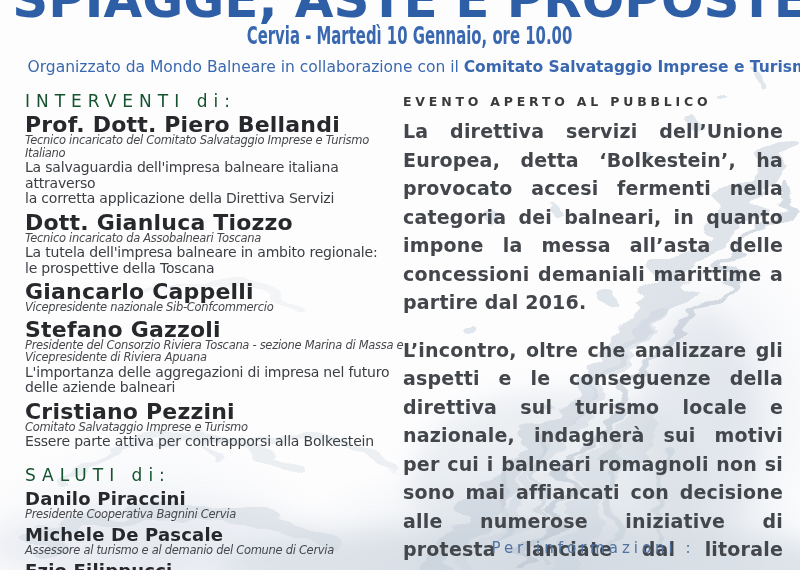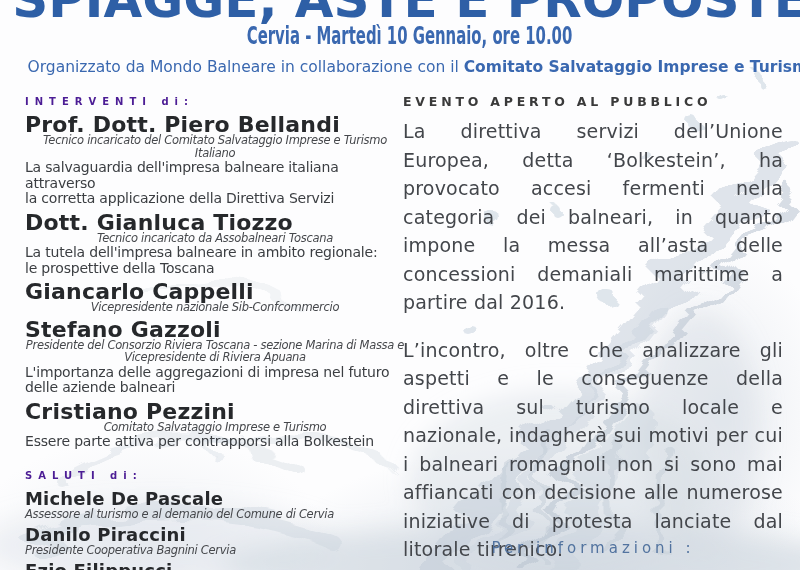--- a/index.html
+++ b/index.html
@@ -31,31 +31,31 @@
   .date-line .squeeze{display:inline-block;transform:scaleX(0.62);transform-origin:50% 50%;}
   .org-line{
     position:absolute;top:55px;left:0;width:100%;z-index:2;
     text-align:center;font-size:16.5px;line-height:24px;color:#3a68b0;white-space:nowrap;
   }
   .org-line .squeeze{display:inline-block;transform:scaleX(0.94);transform-origin:50% 50%;}
   .org-line .bold{font-weight:700;}
   
   .left-col{position:absolute;left:25px;top:94px;width:380px;z-index:2;}
   .section-heading{
-    font-size:10px;line-height:15px;font-weight:700;color:#4c1d95;
+    font-size:17px;line-height:15px;font-weight:400;color:#14532d;
     letter-spacing:6px;margin:0 0 6px 0;
   }
   .section-heading.saluti{margin-top:18px;}
   .speaker{margin:0 0 6px 0;}
   .speaker .name{
     font-size:22px;line-height:19px;font-weight:700;color:#26282b;letter-spacing:0.2px;margin:0;
   }
   .speaker .role{
     font-size:11.5px;line-height:12.5px;font-style:italic;color:#46484c;
-    letter-spacing:-0.3px;margin:0;white-space:pre-line;text-align:center;
+    letter-spacing:-0.3px;margin:0;white-space:pre-line;
   }
   .speaker .talk{
     font-size:14px;line-height:15.5px;color:#3b3e42;letter-spacing:-0.2px;
     margin:1px 0 0 0;white-space:pre-line;
   }
   .greeter{margin:0 0 4.5px 0;}
   .greeter .name{
     font-size:18px;line-height:19px;font-weight:700;color:#26282b;letter-spacing:0.2px;margin:0;
   }
   .greeter .role{
@@ -63,21 +63,21 @@
     letter-spacing:-0.3px;margin:0;
   }
   
   .right-col{position:absolute;left:403px;top:94px;width:380px;z-index:2;}
   .right-heading{
     font-size:12.5px;line-height:15px;font-weight:700;color:#3a3a3a;
     letter-spacing:3.8px;margin:0 0 8px 0;
   }
   .right-para{
     font-size:19px;line-height:28.5px;color:#43464b;letter-spacing:0.2px;
-    text-align:justify;margin:0 0 19px 0;
+    text-align:justify;margin:0 0 19px 0;font-weight:bold;
   }
   .info-line{
     position:absolute;left:403px;top:538px;width:380px;z-index:2;
     text-align:center;font-size:15px;line-height:20px;color:#52739f;
     letter-spacing:4px;white-space:nowrap;
   }
 </style>
 </head>
 <body>
 
@@ -168,27 +168,27 @@
 
     <div class="speaker">
       <p class="name">Cristiano Pezzini</p>
       <p class="role">Comitato Salvataggio Imprese e Turismo</p>
       <p class="talk">Essere parte attiva per contrapporsi alla Bolkestein</p>
     </div>
 
     <p class="section-heading saluti">SALUTI di:</p>
 
     <div class="greeter">
+      <p class="name">Danilo Piraccini</p>
+      <p class="role">Presidente Cooperativa Bagnini Cervia</p>
+    </div>
+
+    <div class="greeter">
       <p class="name">Michele De Pascale</p>
       <p class="role">Assessore al turismo e al demanio del Comune di Cervia</p>
-    </div>
-
-    <div class="greeter">
-      <p class="name">Danilo Piraccini</p>
-      <p class="role">Presidente Cooperativa Bagnini Cervia</p>
     </div>
 
     <div class="greeter">
       <p class="name">Ezio Filippucci</p>
 
     </div>
   </div>
 
   <div class="right-col">
     <p class="right-heading">EVENTO APERTO AL PUBBLICO</p>

